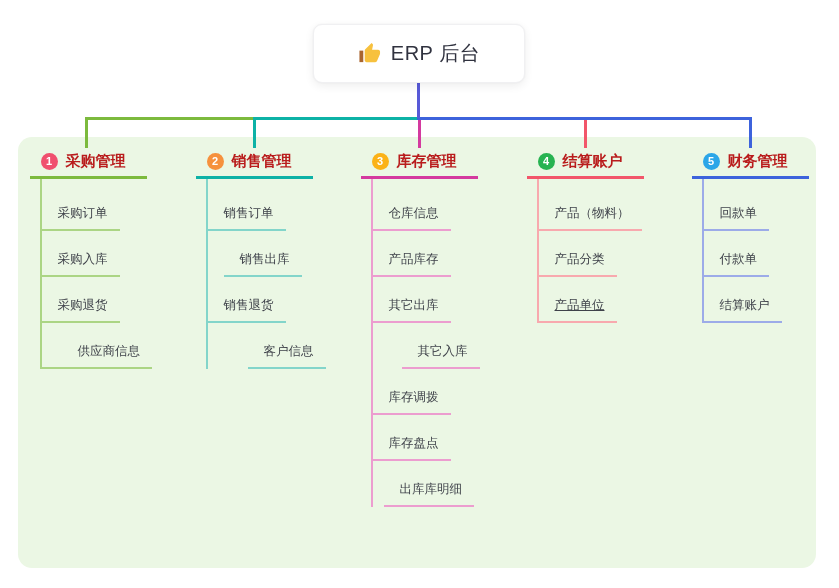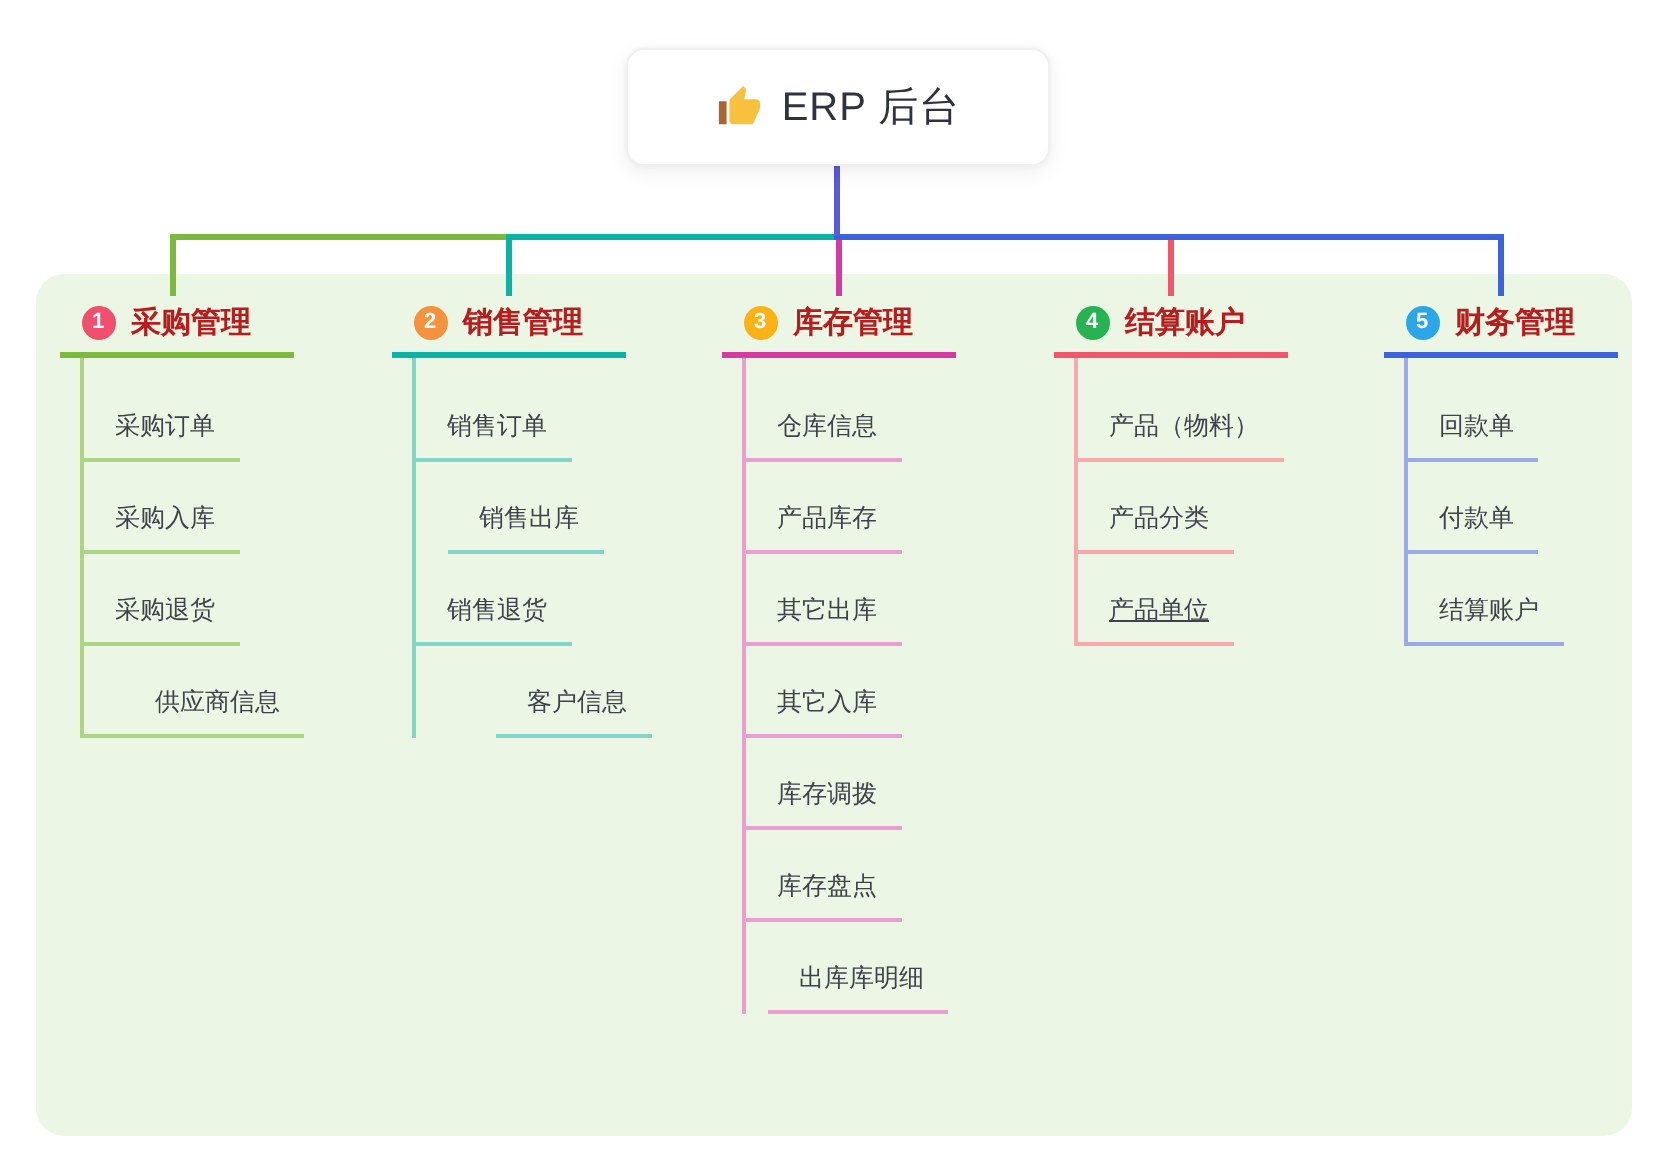--- a/index.html
+++ b/index.html
@@ -115,21 +115,21 @@
         <div class="child">
           <span class="child-label" style="border-bottom-color: rgb(236, 157, 207);">仓库信息</span>
         </div>
         <div class="child">
           <span class="child-label" style="border-bottom-color: rgb(236, 157, 207);">产品库存</span>
         </div>
         <div class="child">
           <span class="child-label" style="border-bottom-color: rgb(236, 157, 207);">其它出库</span>
         </div>
         <div class="child">
-          <span class="child-label" style="border-bottom-color: rgb(236, 157, 207);">其它入库</span>
+          <span class="child-label" style="border-bottom-color: rgb(236, 157, 207); margin-left: 29px;">其它入库</span>
         </div>
         <div class="child">
           <span class="child-label" style="border-bottom-color: rgb(236, 157, 207);">库存调拨</span>
         </div>
         <div class="child">
           <span class="child-label" style="border-bottom-color: rgb(236, 157, 207);">库存盘点</span>
         </div>
         <div class="child">
           <span class="child-label" style="border-bottom-color: rgb(236, 157, 207); margin-left: 11px;">出库库明细</span>
         </div>

